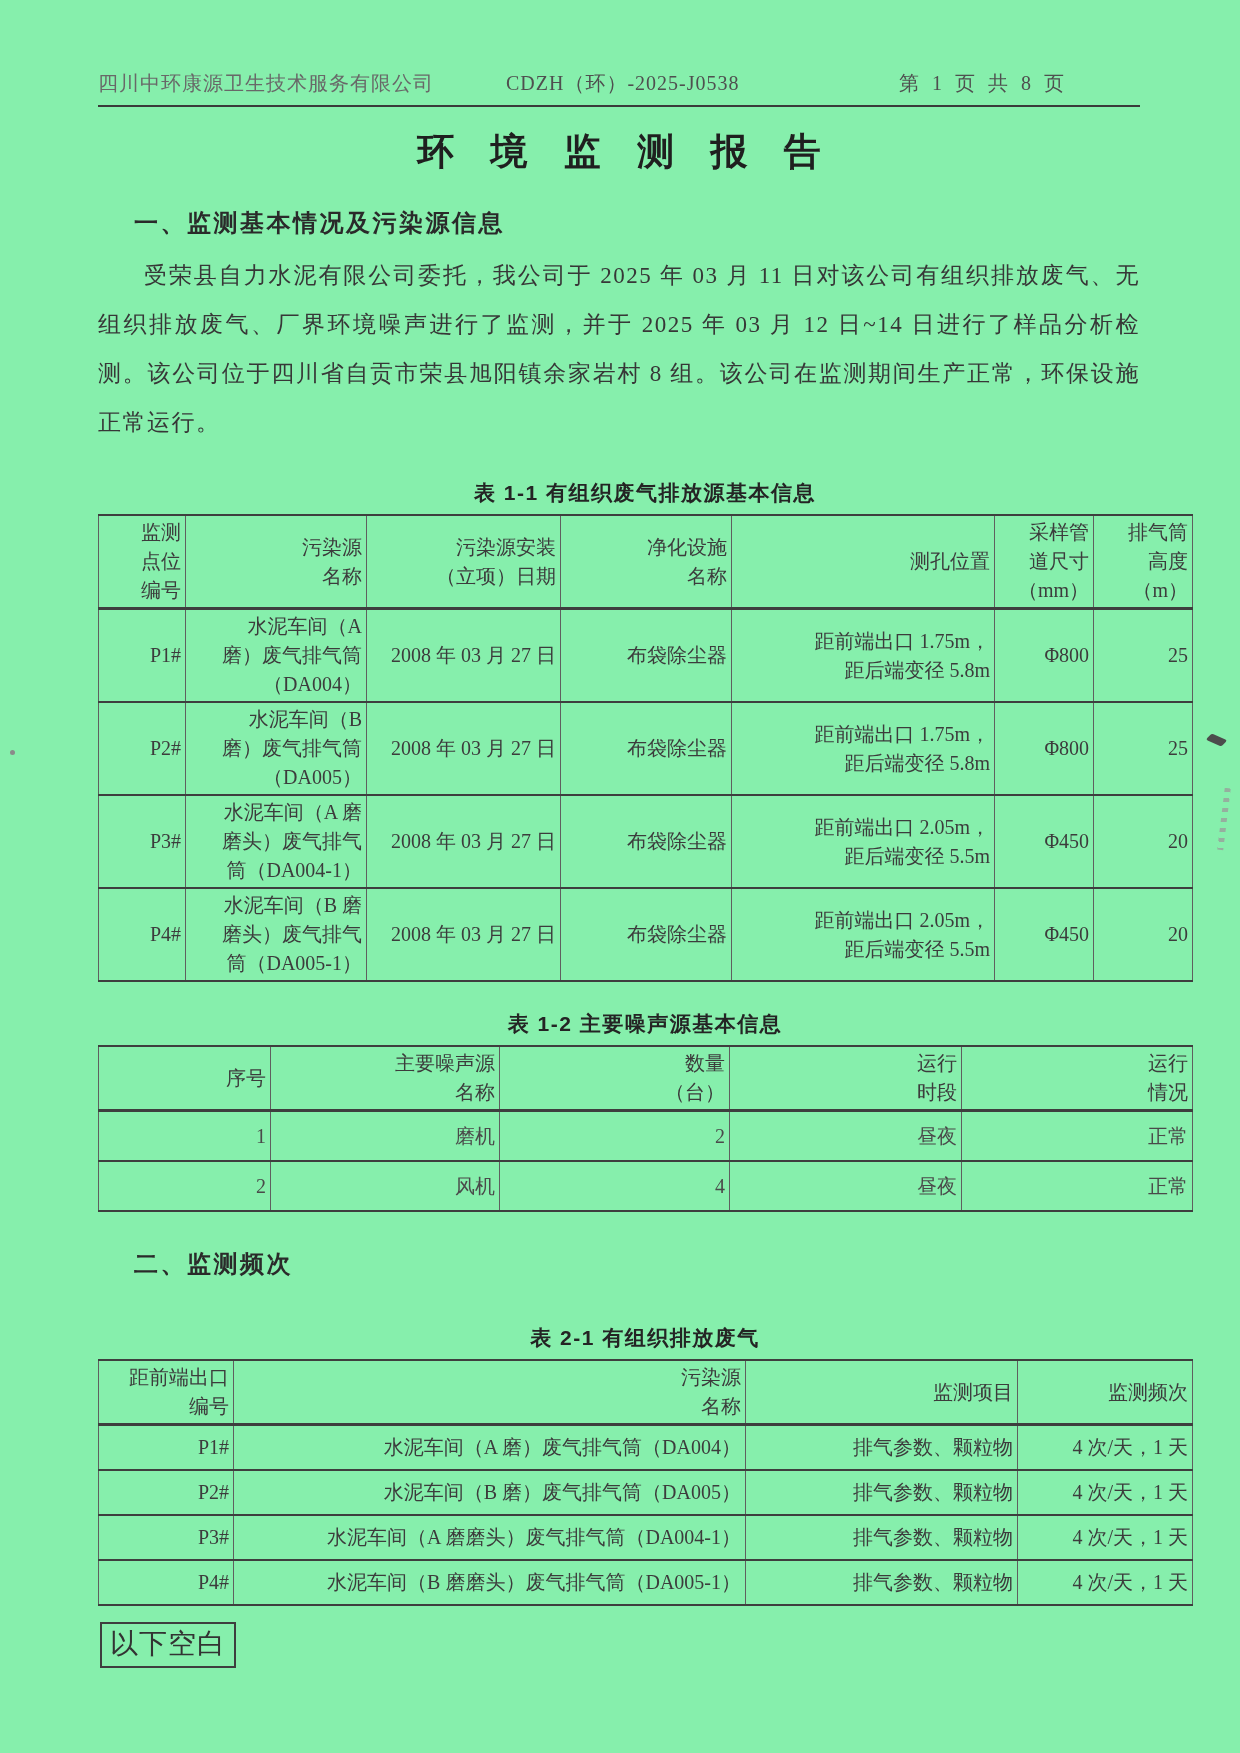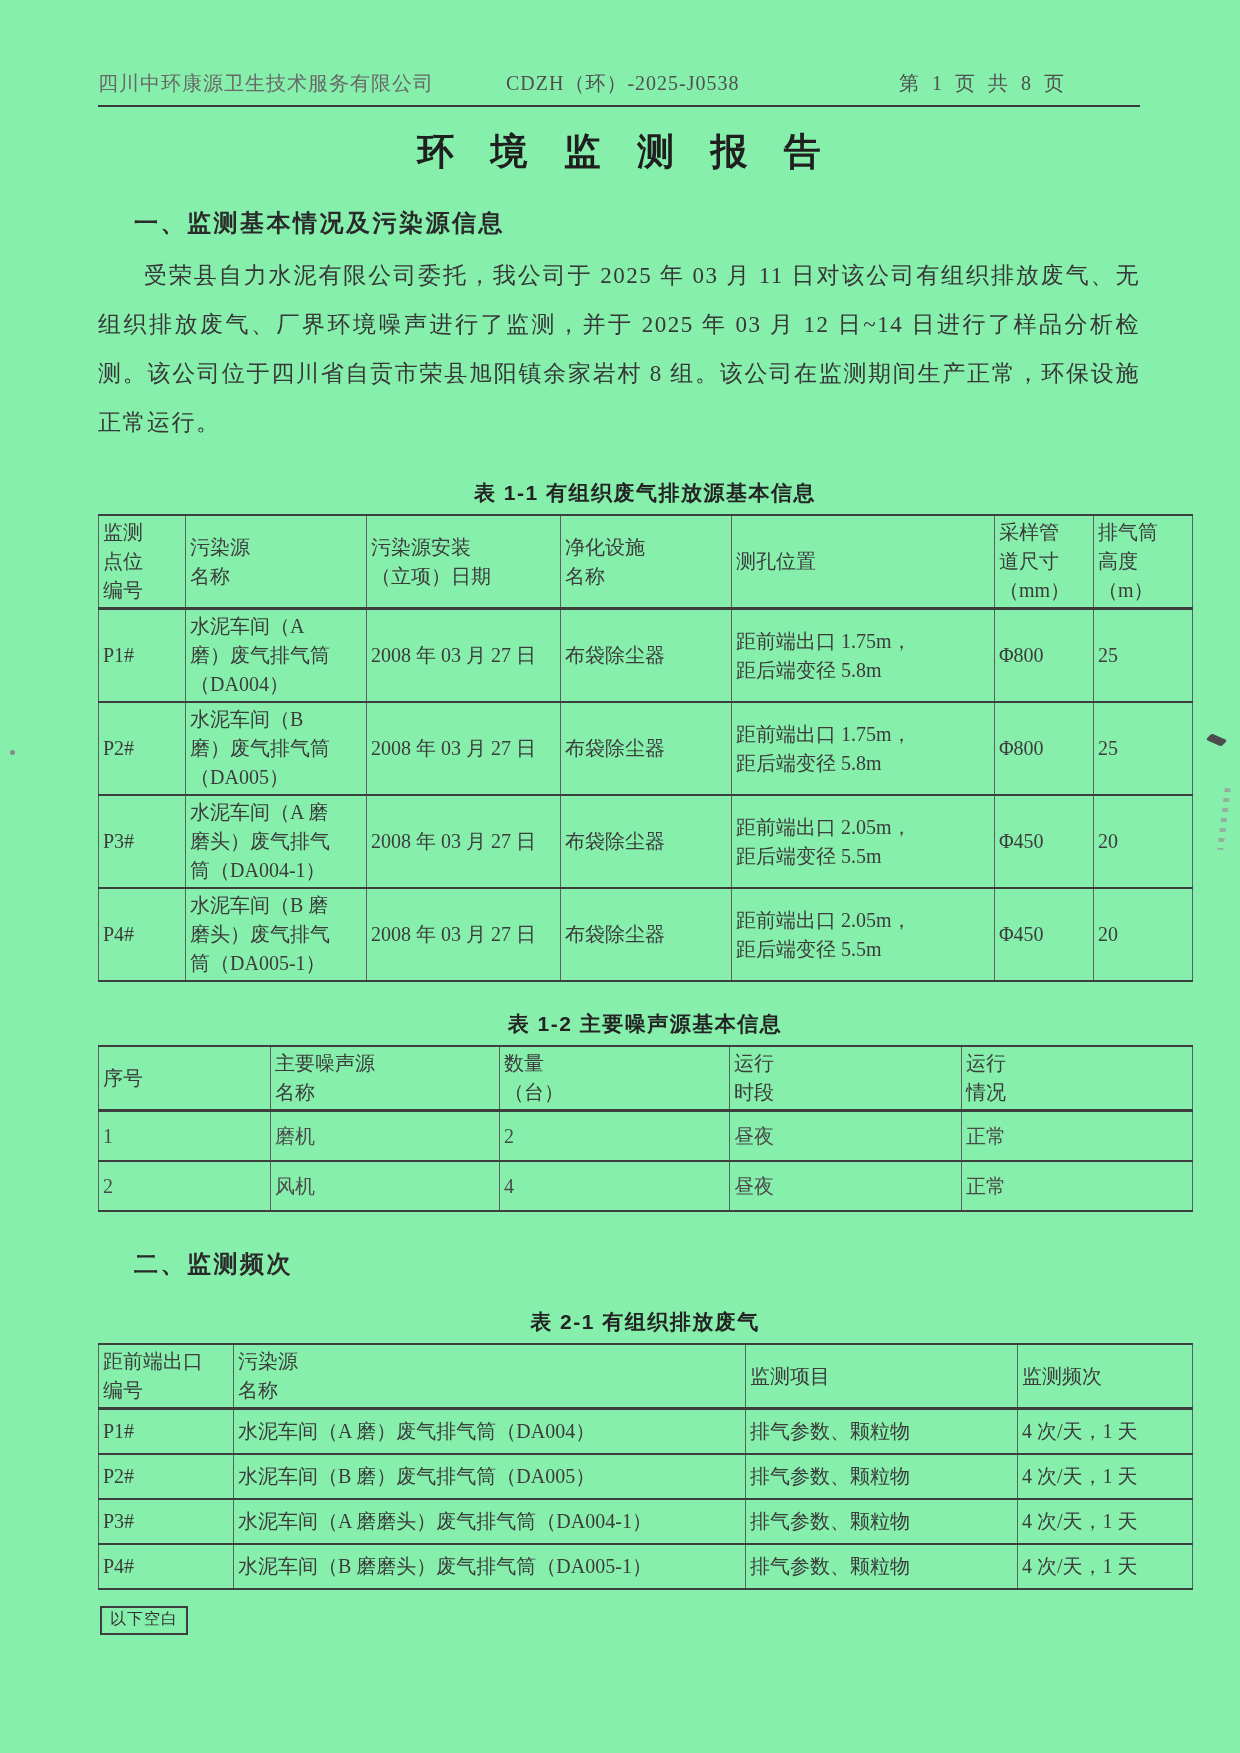--- a/index.html
+++ b/index.html
@@ -48,27 +48,27 @@
     text-align:justify;text-indent:2em;color:#373737;
   }
 
   .tbl-caption{
     width:1094px;text-align:center;
     font-family:"Liberation Sans","DejaVu Sans",sans-serif;
     font-size:21px;font-weight:bold;color:#242424;letter-spacing:1.5px;
   }
   .cap1{margin-top:32px;}
   .cap2{margin-top:28px;}
-  .cap3{margin-top:28px;}
+  .cap3{margin-top:44px;}
 
   table.t{
     width:1094px;
     margin-top:7px;
     border-collapse:collapse;table-layout:fixed;
-    font-size:20px;color:#3c3c3c;text-align:left;
+    font-size:20px;color:#3c3c3c;text-align:right;
   }
   table.t th,table.t td{
     font-weight:normal;
     border-left:1.6px solid #5f5f5f;
     border-right:1.6px solid #5f5f5f;
     border-top:2.6px solid #3e3e3e;
     border-bottom:2.6px solid #3e3e3e;
     white-space:pre-line;
     line-height:29px;
     padding:2px 4px;
@@ -80,21 +80,21 @@
   .t2 tr.hrow th{height:56px;}
   .t2 td{height:44px;color:#4a4a4a;}
   .t3 tr.hrow th{height:56px;}
   .t3 td{height:39px;}
 
   .blank-note{
     display:inline-block;
     margin-top:16px;margin-left:2px;
     border:2px solid #3e3e3e;
     padding:1px 8px 3px 8px;
-    font-size:16px;color:#333;letter-spacing:1px;
+    font-size:28px;color:#333;letter-spacing:1px;
   }
 
   
   .artifact-check{
     position:absolute;left:1208px;top:736px;width:17px;height:8px;
     background:#4c4c4c;transform:rotate(24deg) skewX(-20deg);
     border-radius:2px;
   }
   .artifact-squiggle{
     position:absolute;left:1221px;top:788px;width:6px;height:62px;

